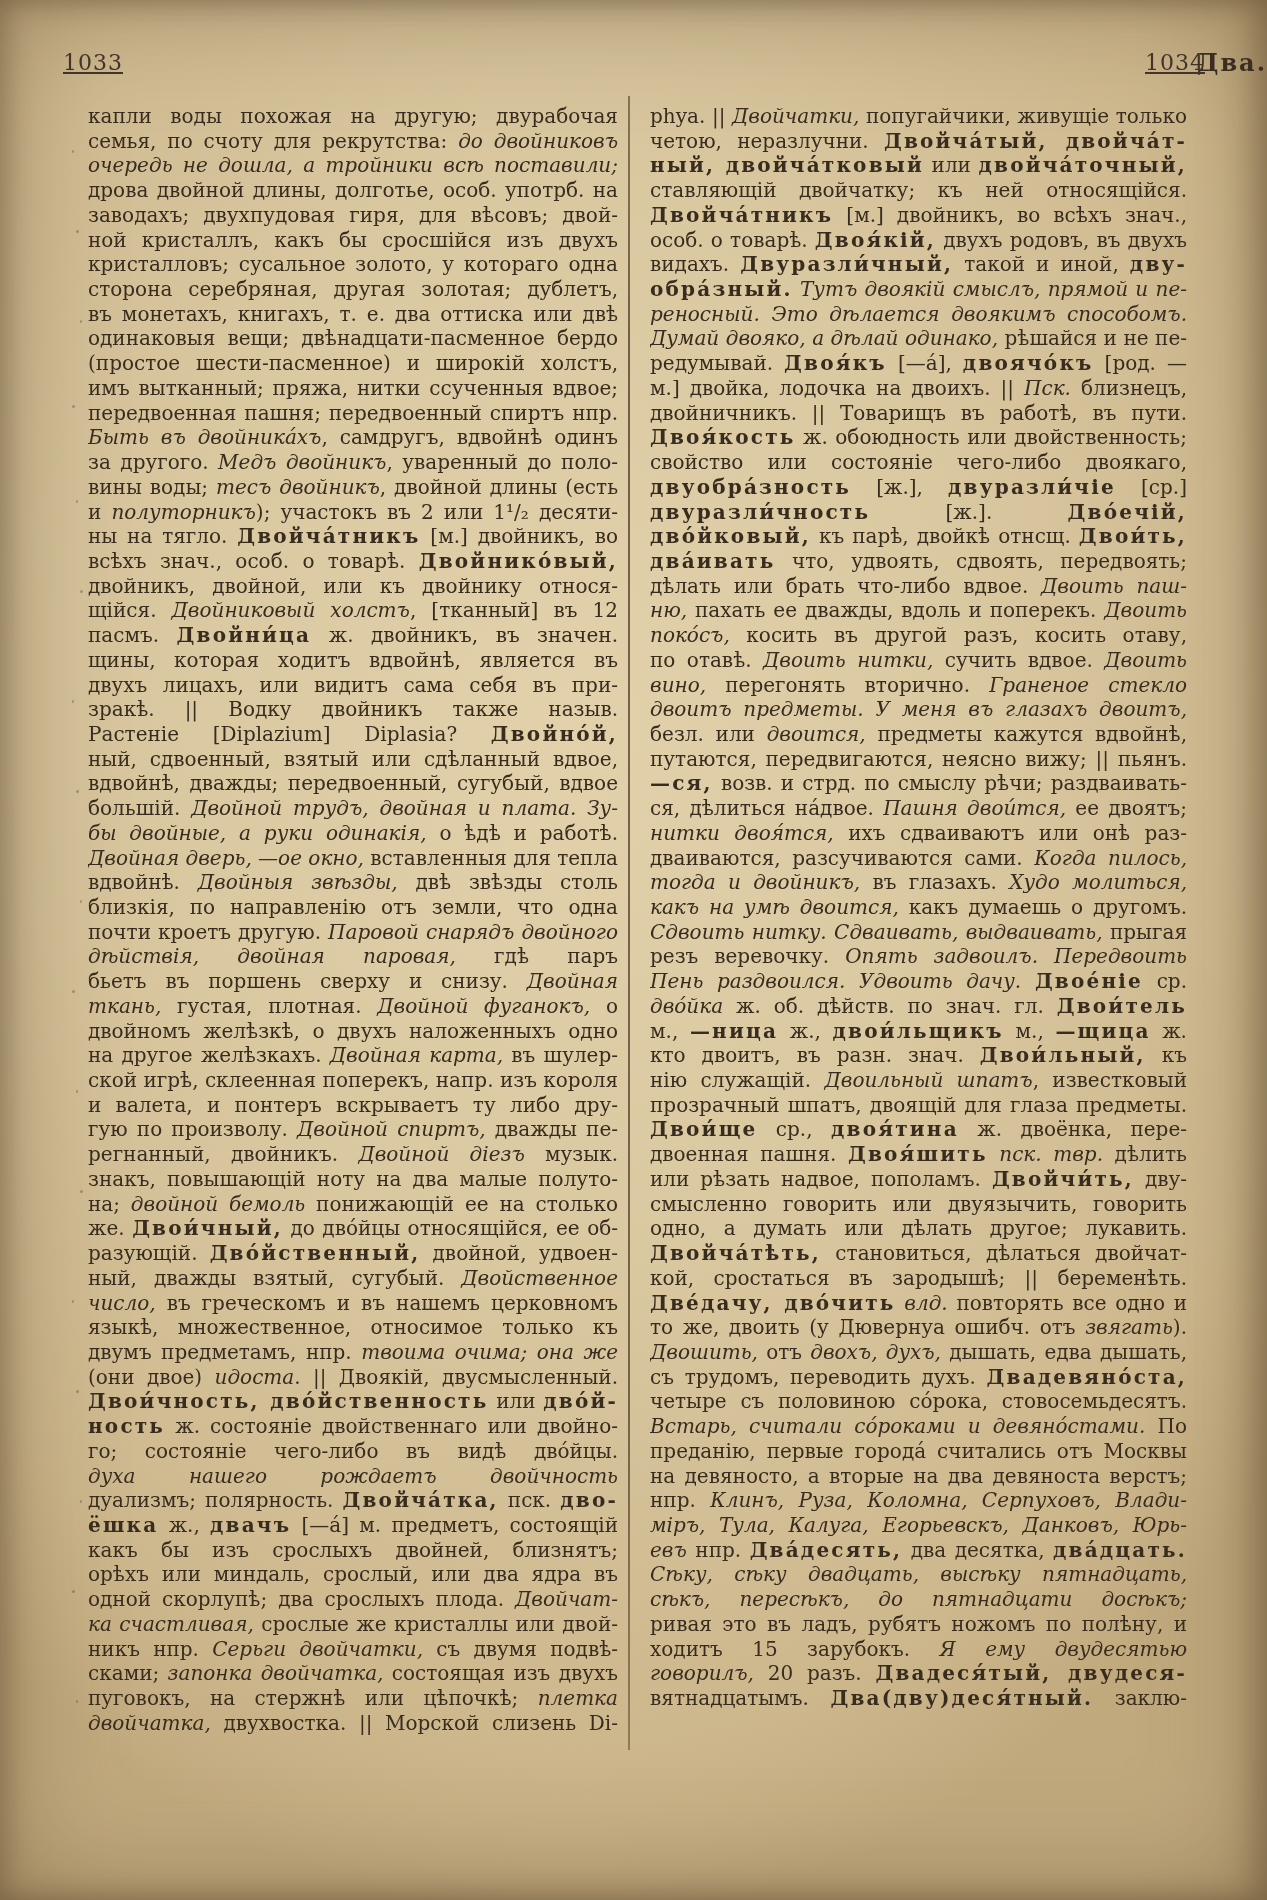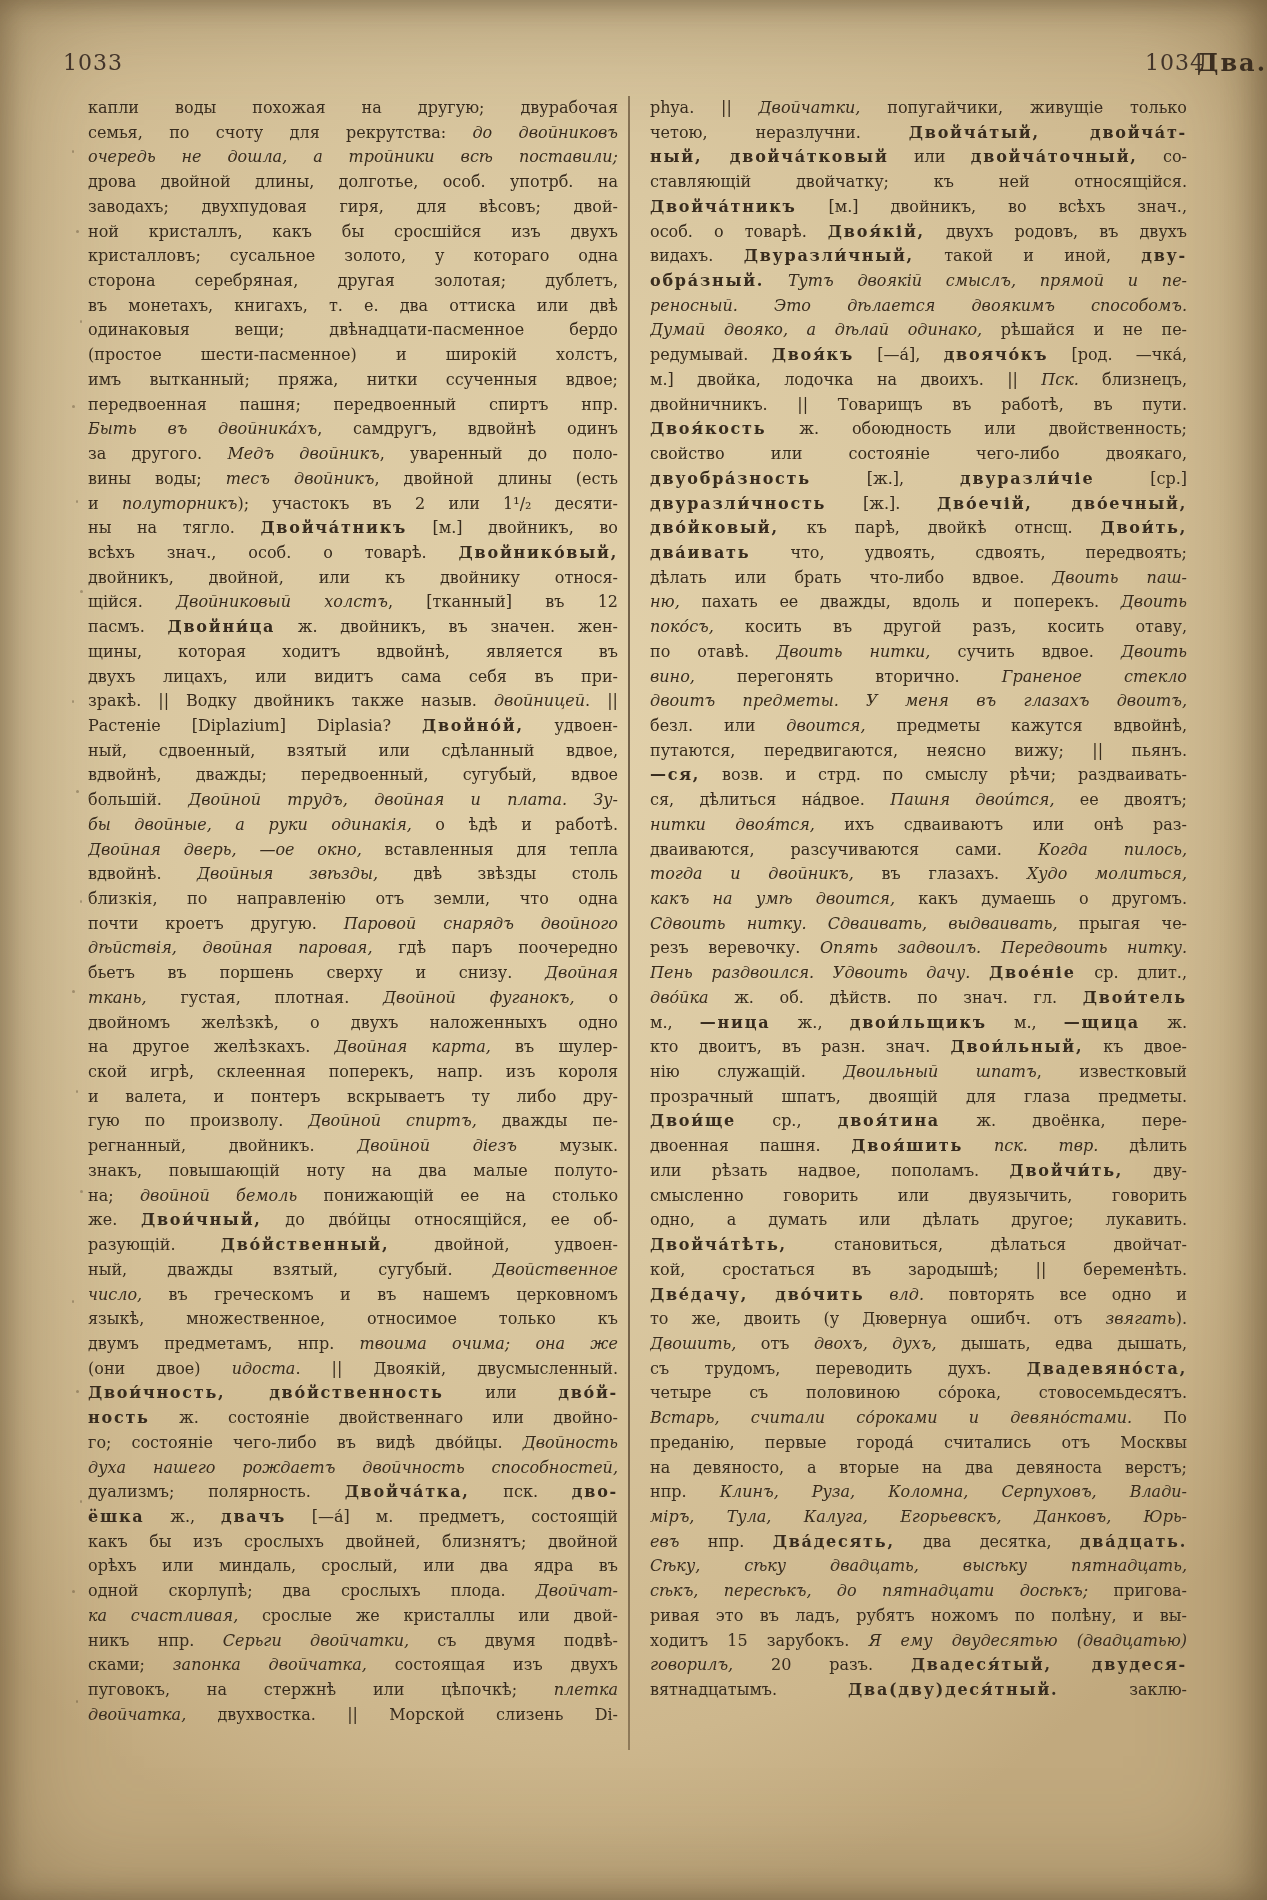--- a/index.html
+++ b/index.html
@@ -11,35 +11,35 @@
       radial-gradient(ellipse 900px 1200px at 45% 38%, #e2d1ab 0%, #dac8a1 45%, #cdb78d 85%, #c1a97e 100%);
     box-shadow: inset 0 0 120px rgba(90,70,40,.45), inset -14px 0 30px rgba(80,60,35,.35), inset 10px 0 25px rgba(80,60,35,.25);
     font-family:"DejaVu Serif","Liberation Serif",serif;
     color:#382c1e;
     overflow:hidden;
   }
   .running-head{
     position:absolute;top:44px;left:0;width:100%;height:36px;
     font-size:22px;
   }
-  .page-num{position:absolute;top:6px;color:#42342a;letter-spacing:1px;}
+  .page-num{position:absolute;top:6px;color:#42342a;letter-spacing:1px;text-decoration:underline;}
   .page-num.left{left:63px;}
   .page-num.right{right:62px;}
   .head-title{
     position:absolute;top:4px;left:0;width:100%;text-align:right;
     font-size:24px;font-weight:bold;letter-spacing:2px;color:#3b2e20;
   }
   .col-divider{
     position:absolute;left:628px;top:96px;height:1654px;width:2px;
     background:linear-gradient(#6b573d, #4c3b28 15%, #55432e 80%, #7a6648);
     opacity:.75;
   }
   .column{
-    position:absolute;top:96px;
-    font-size:16px;
+    position:absolute;top:104px;
+    font-size:20px;
   }
   .column.left{left:88px;width:530px;}
   .column.right{left:650px;width:537px;}
   .line{
     height:24.72px;line-height:24.72px;
     text-align:justify;
     text-align-last:justify;
     overflow:hidden;
     white-space:normal;
   }

